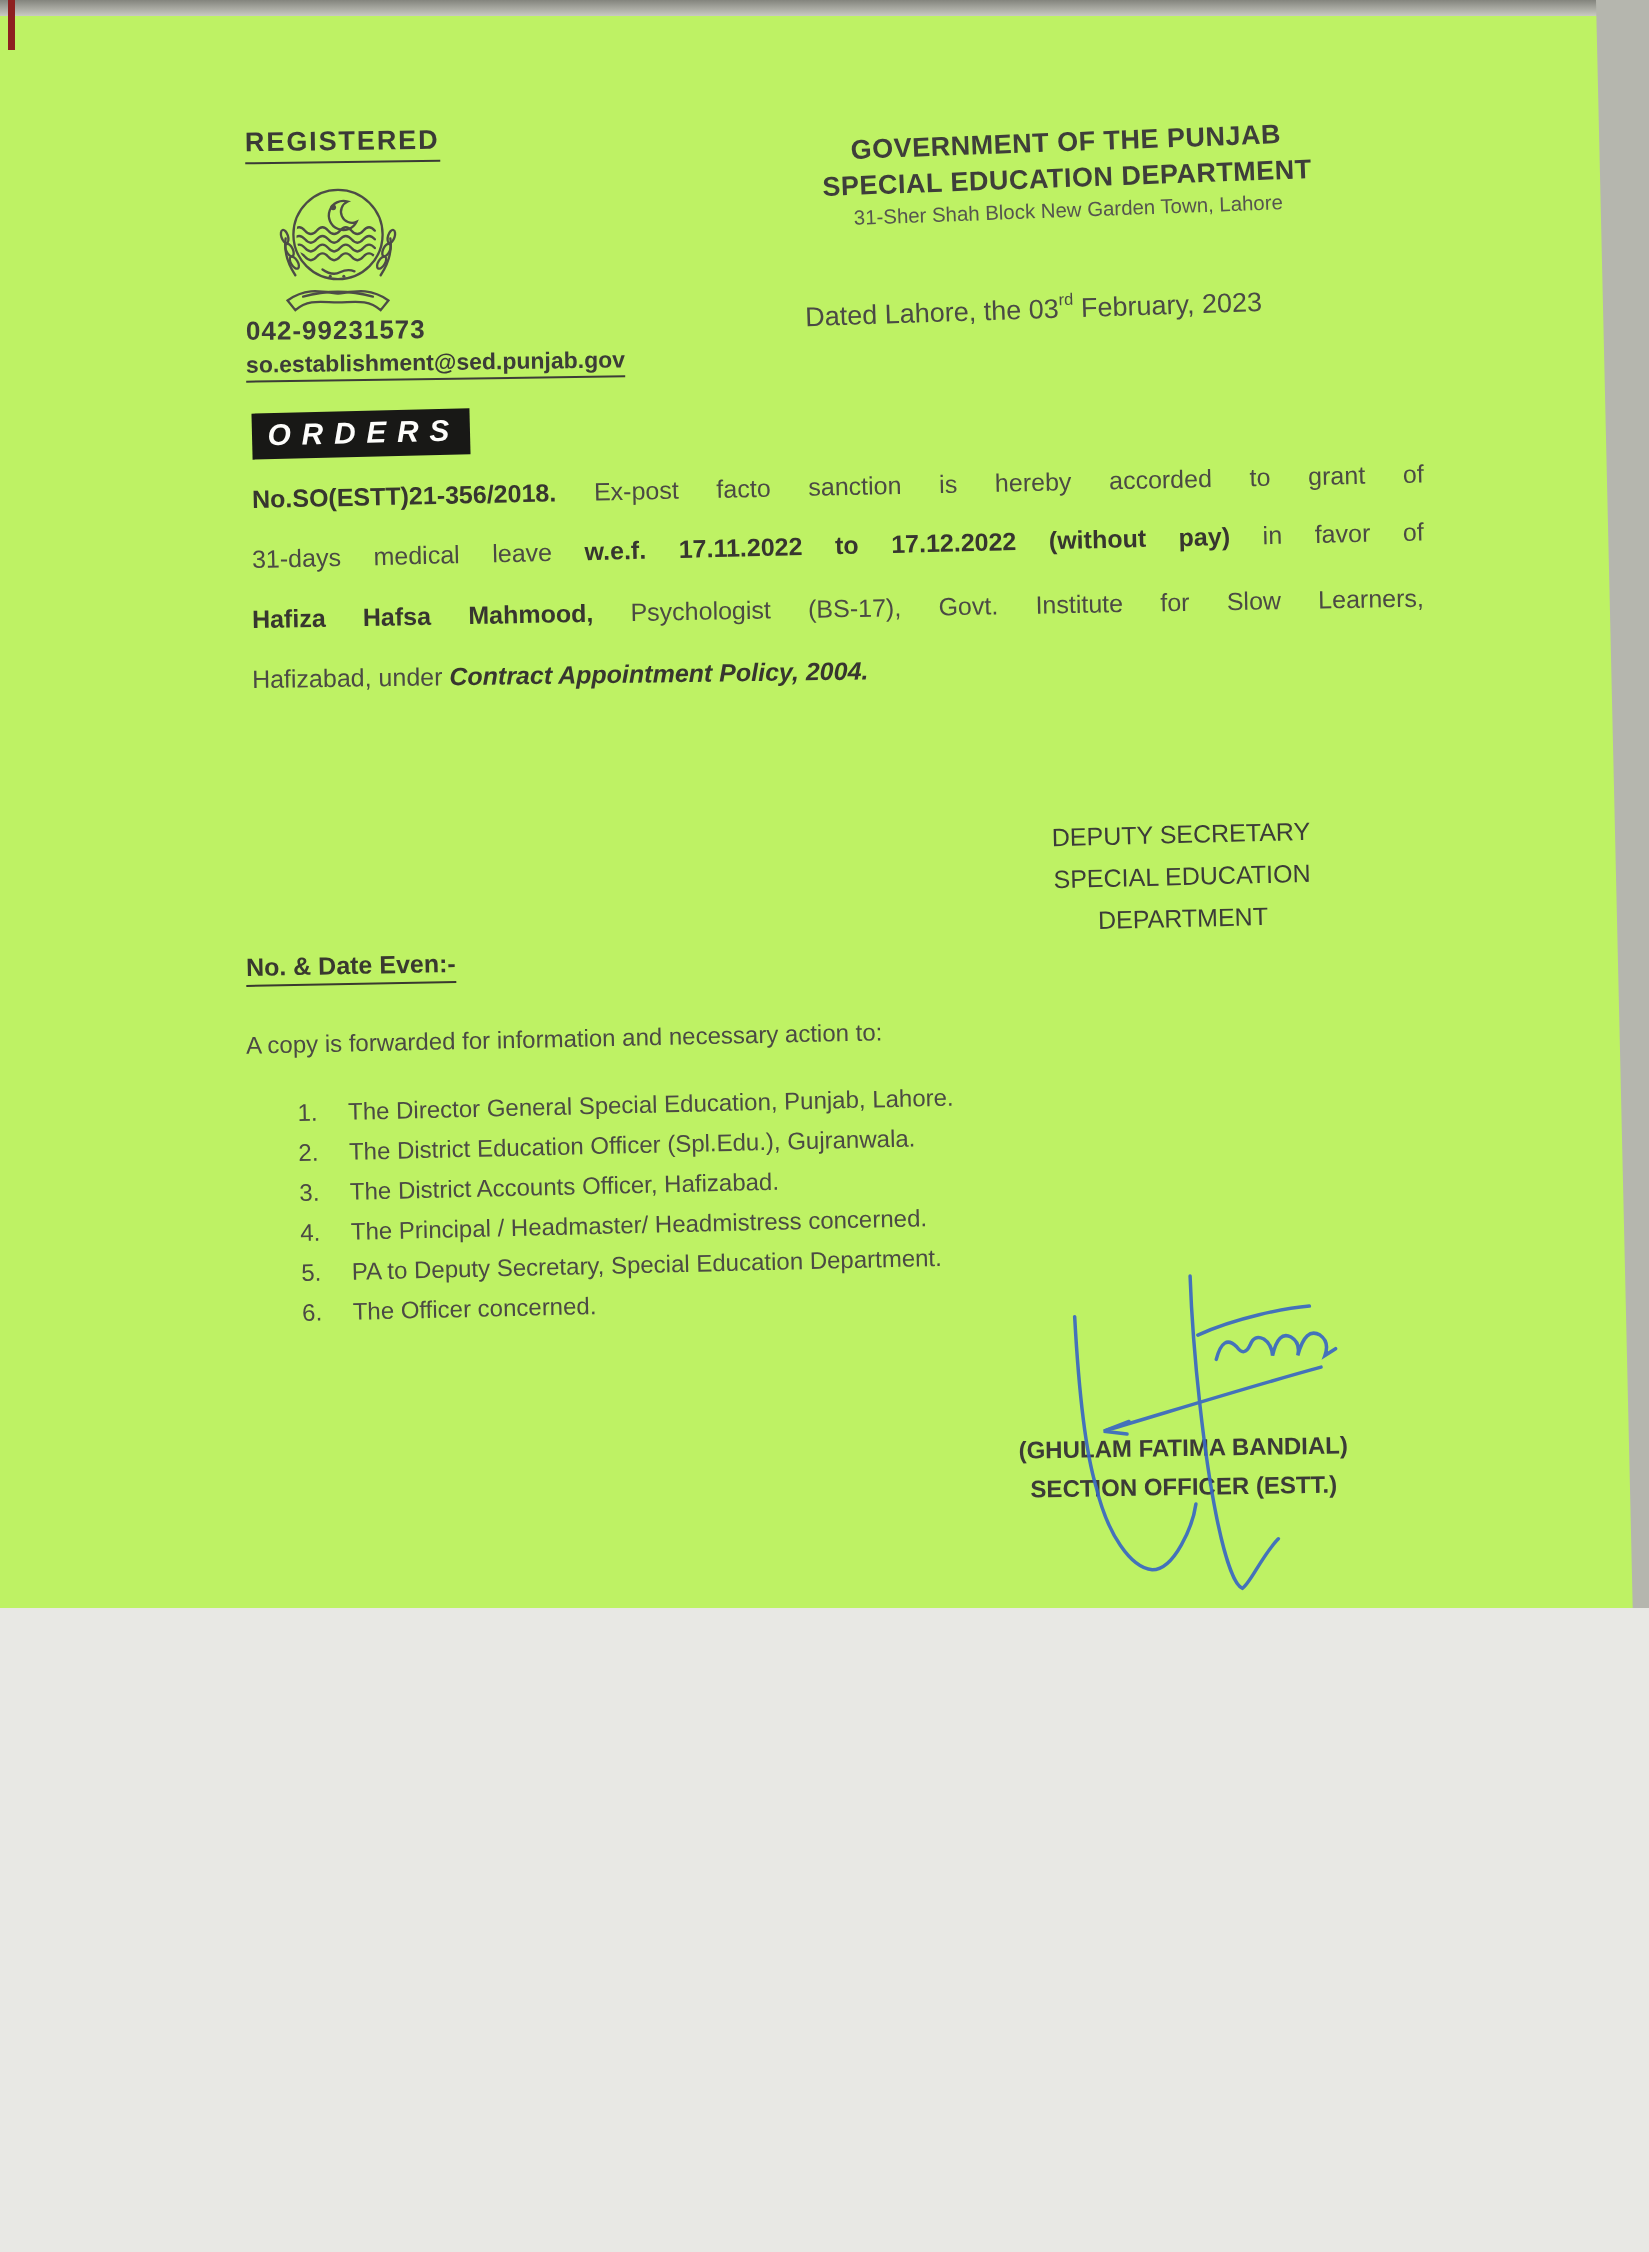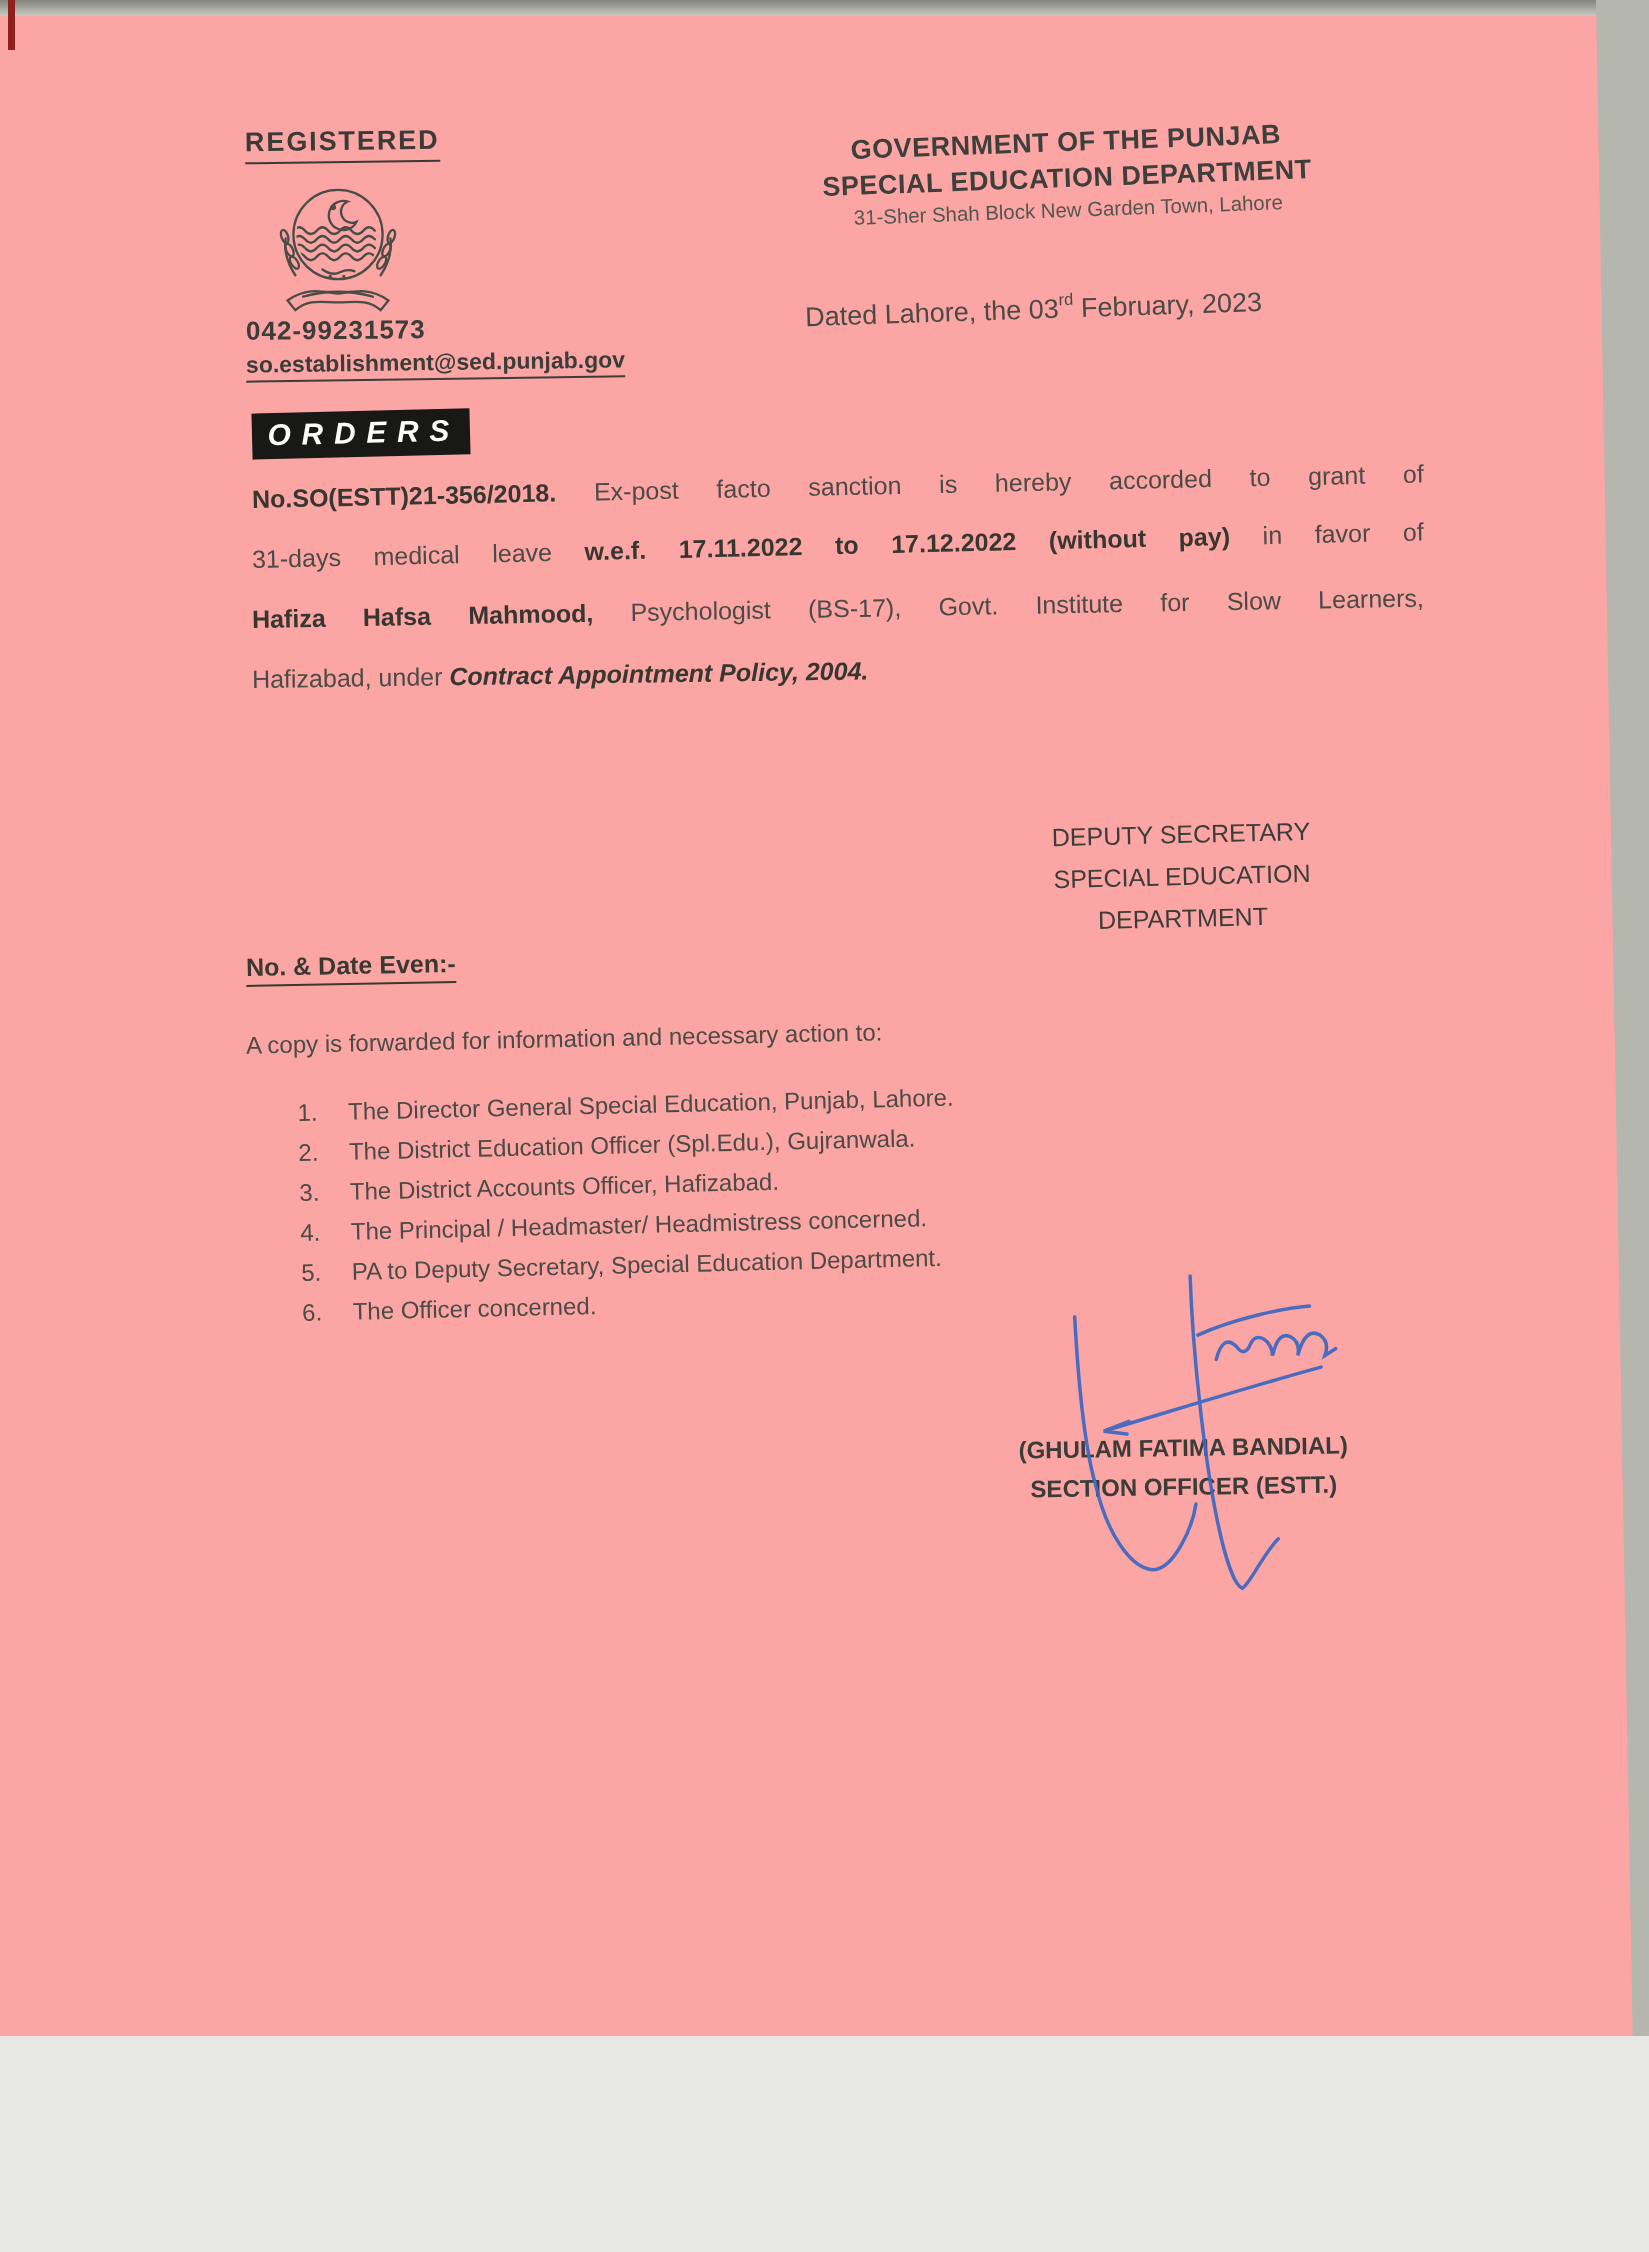--- a/index.html
+++ b/index.html
@@ -1,18 +1,18 @@
 <!DOCTYPE html>
 <html><head>
 <meta charset="utf-8">
 <style>
   html,body{margin:0;padding:0;background:#e8e8e4;}
   .page{
-    position:relative; width:1650px; height:2036px;
-    background:#fca5a5; overflow:hidden;
+    position:relative; width:1650px; height:1608px;
+    background:#bef264; overflow:hidden;
     font-family:"Liberation Sans", sans-serif;
     color:#45453f;
   }
   
   .scan-top{position:absolute;left:0;top:0;width:100%;height:15.5px;
     background:linear-gradient(to bottom,#83847d,#c9cac2);}
   .scan-right{position:absolute;right:0;top:0;bottom:0;width:54px;
     background:#b5b6ae;
     clip-path:polygon(0 0,100% 0,100% 100%,68% 100%);}
   .scan-bottom-left{position:absolute;left:0;top:2170px;width:23px;height:82px;

